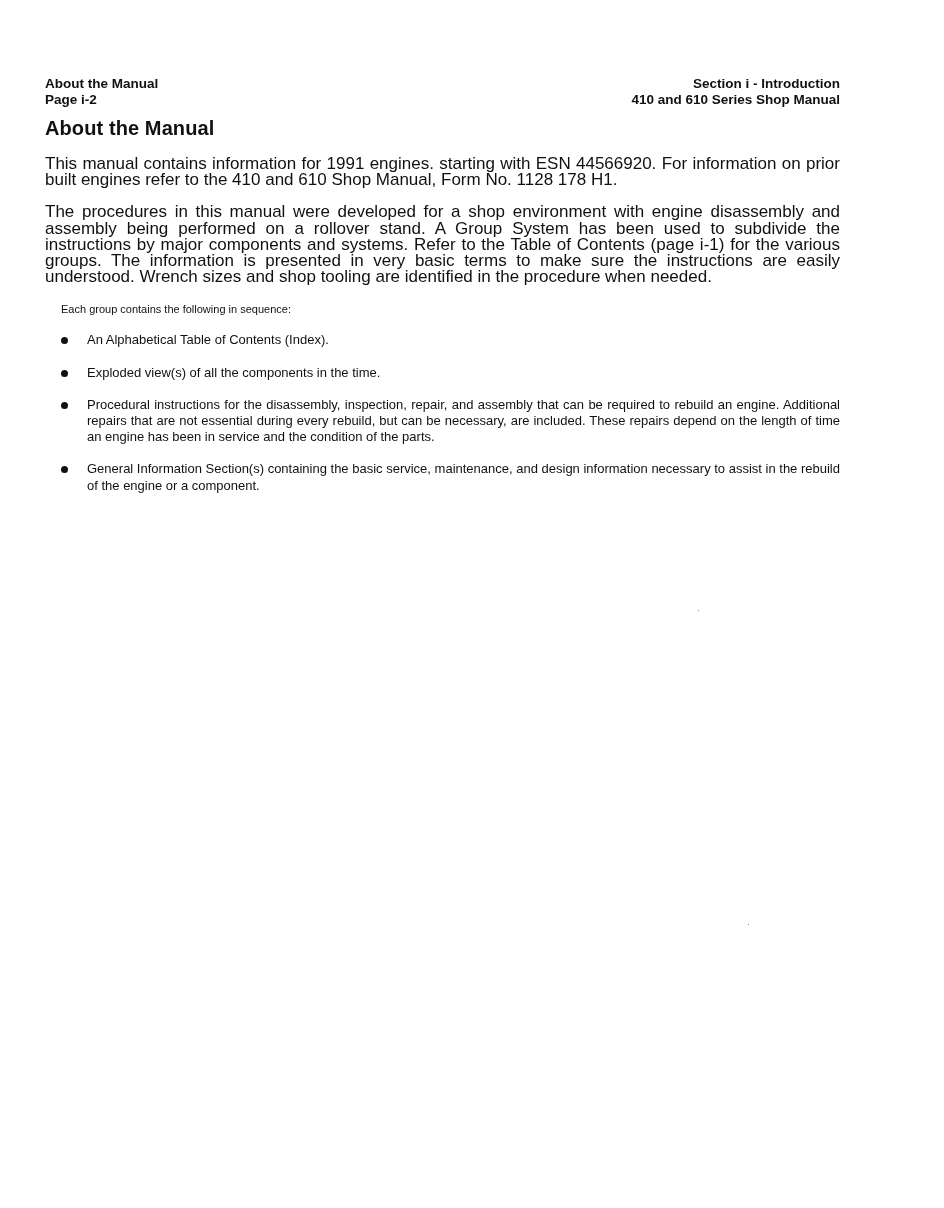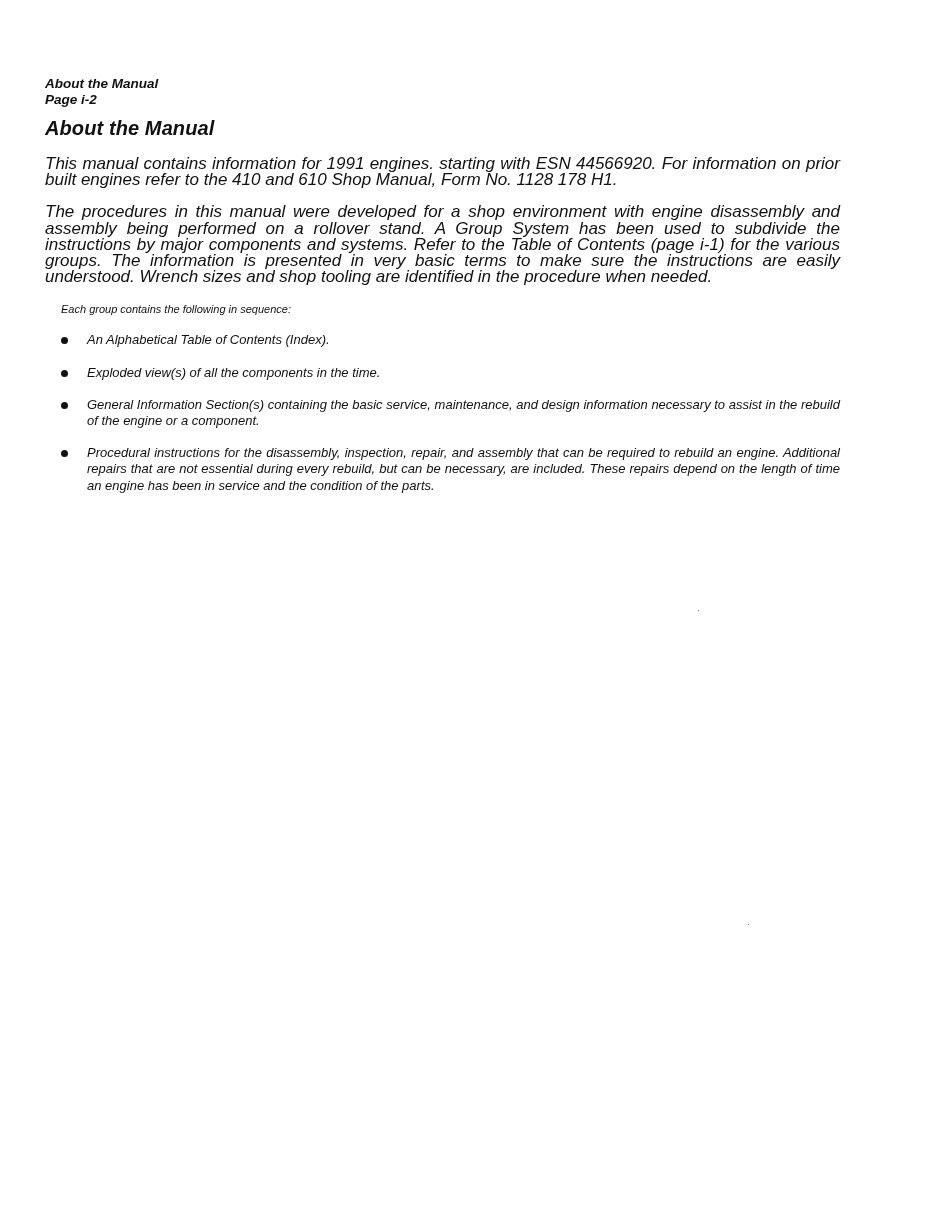--- a/index.html
+++ b/index.html
@@ -13,21 +13,20 @@
       position: relative;
       overflow: hidden;
       font-family: "Liberation Sans", sans-serif;
       color: #111111;
     }
     .page {
       position: absolute;
       left: 45px;
       top: 76px;
       width: 795px;
-      font-style: italic;
     }
     .header {
       display: flex;
       justify-content: space-between;
       font-weight: bold;
       font-size: 13.5px;
       line-height: 16px;
     }
     .header .right { text-align: right; }
     .title {
@@ -79,43 +78,47 @@
   </style>
 </head>
 <body>
 
 <div class="page">
   <div class="header">
     <div class="left">
       <div>About the Manual</div>
       <div>Page i-2</div>
     </div>
+    <div class="right">
+      <div>Section i - Introduction</div>
+      <div>410 and 610 Series Shop Manual</div>
+    </div>
   </div>
 
   <div class="title">About the Manual</div>
 
   <p class="para">This manual contains information for 1991 engines. starting with ESN 44566920. For information on prior built engines refer to the 410 and 610 Shop Manual, Form No. 1128 178 H1.</p>
   <p class="para">The procedures in this manual were developed for a shop environment with engine disassembly and assembly being performed on a rollover stand. A Group System has been used to subdivide the instructions by major components and systems. Refer to the Table of Contents (page i-1) for the various groups. The information is presented in very basic terms to make sure the instructions are easily understood. Wrench sizes and shop tooling are identified in the procedure when needed.</p>
 
   <p class="intro">Each group contains the following in sequence:</p>
 
   <ul class="bullets">
     <li>
       <span class="dot"></span>
       <span>An Alphabetical Table of Contents (Index).</span>
     </li>
     <li>
       <span class="dot"></span>
       <span>Exploded view(s) of all the components in the time.</span>
     </li>
     <li>
       <span class="dot"></span>
-      <span>General Information Section(s) containing the basic service, maintenance, and design information necessary to assist in the rebuild of the engine or a component.</span>
+      <span>Procedural instructions for the disassembly, inspection, repair, and assembly that can be required to rebuild an engine. Additional repairs that are not essential during every rebuild, but can be necessary, are included. These repairs depend on the length of time an engine has been in service and the condition of the parts.</span>
     </li>
     <li>
       <span class="dot"></span>
-      <span>Procedural instructions for the disassembly, inspection, repair, and assembly that can be required to rebuild an engine. Additional repairs that are not essential during every rebuild, but can be necessary, are included. These repairs depend on the length of time an engine has been in service and the condition of the parts.</span>
+      <span>General Information Section(s) containing the basic service, maintenance, and design information necessary to assist in the rebuild of the engine or a component.</span>
     </li>
   </ul>
 </div>
 
 <div class="speck" style="left:698px; top:610px;"></div>
 <div class="speck" style="left:748px; top:924px;"></div>
 
 </body></html>

